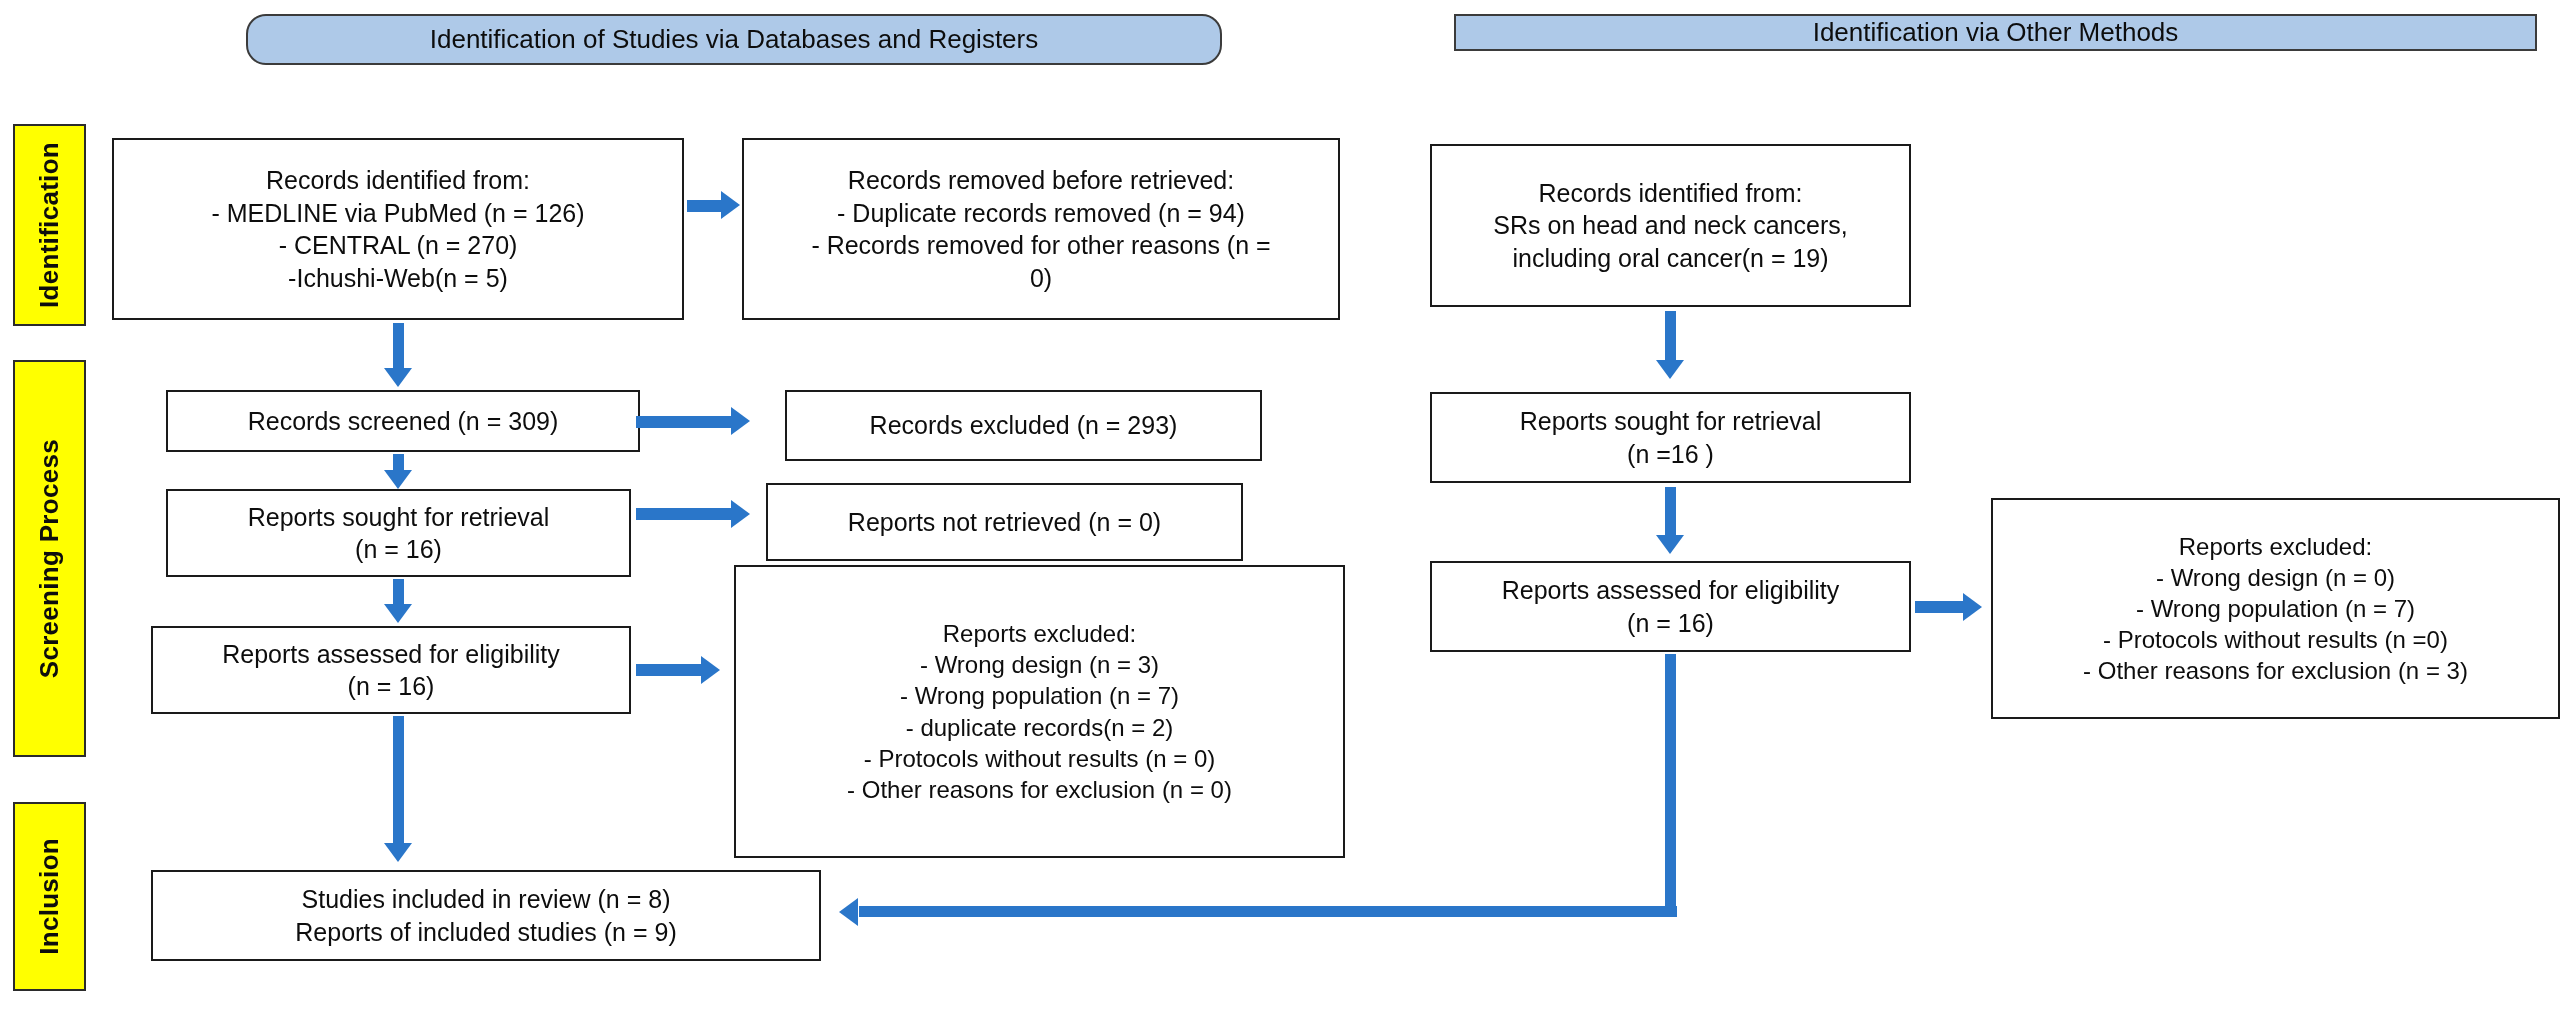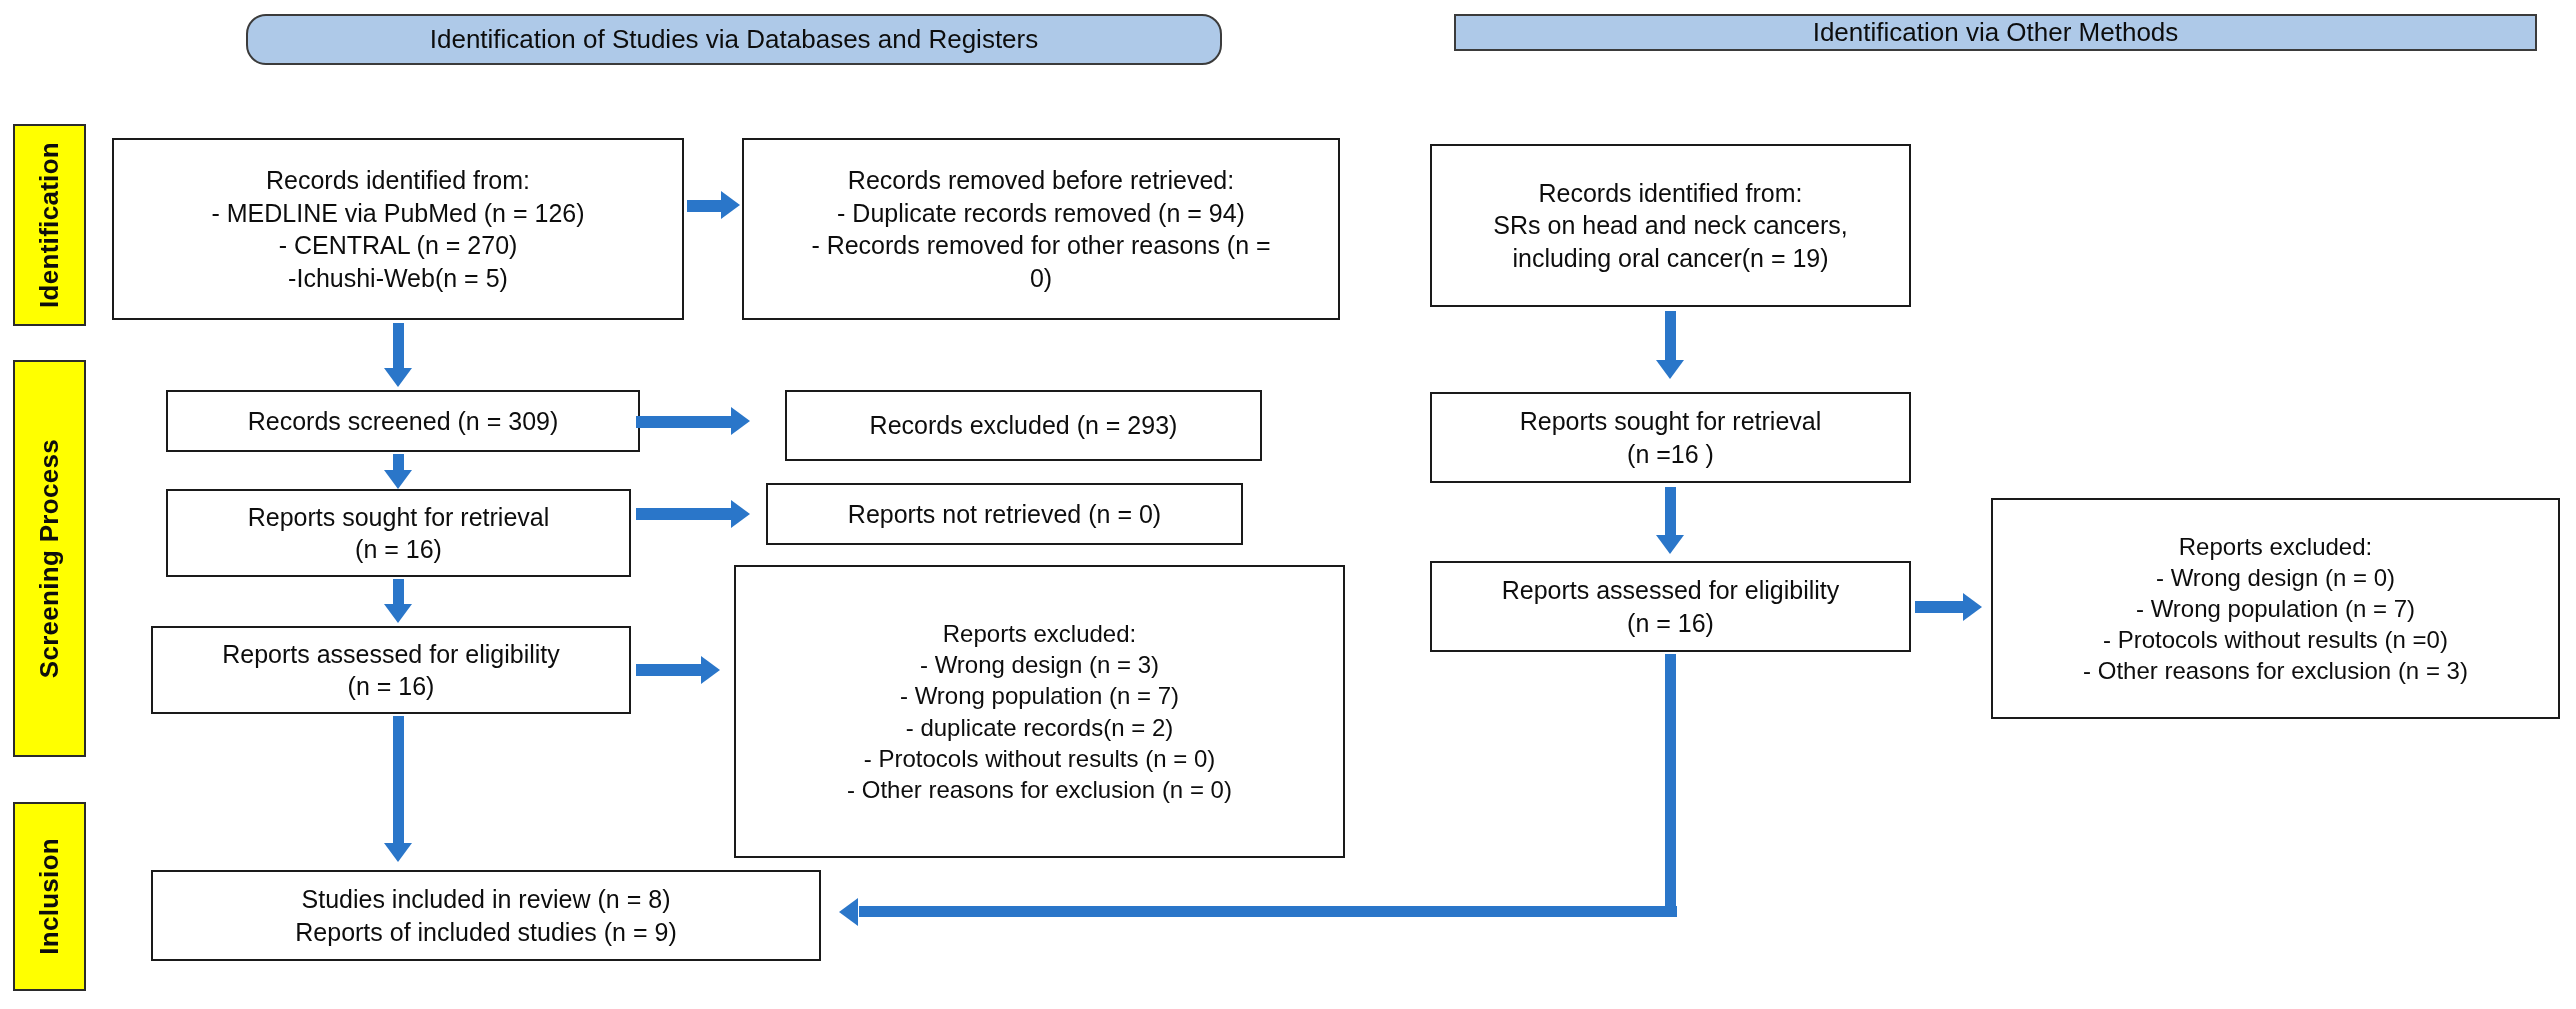--- a/index.html
+++ b/index.html
@@ -123,21 +123,21 @@
 
   <div class="node box" style="left:766px;top:390px;width:477px;height:71px;margin-left:19px;">
     <span class="line">Records excluded (n = 293)</span>
   </div>
 
   <div class="node box" style="left:166px;top:489px;width:465px;height:88px;">
     <span class="line">Reports sought for retrieval</span>
     <span class="line">(n = 16)</span>
   </div>
 
-  <div class="node box" style="left:766px;top:483px;width:477px;height:62px;">
+  <div class="node box" style="left:766px;top:483px;width:477px;height:78px;">
     <span class="line">Reports not retrieved (n = 0)</span>
   </div>
 
   <div class="node box" style="left:151px;top:626px;width:480px;height:88px;">
     <span class="line">Reports assessed for eligibility</span>
     <span class="line">(n = 16)</span>
   </div>
 
   <div class="node box" style="left:734px;top:565px;width:611px;height:293px;font-size:24px;">
     <span class="line">Reports excluded:</span>

